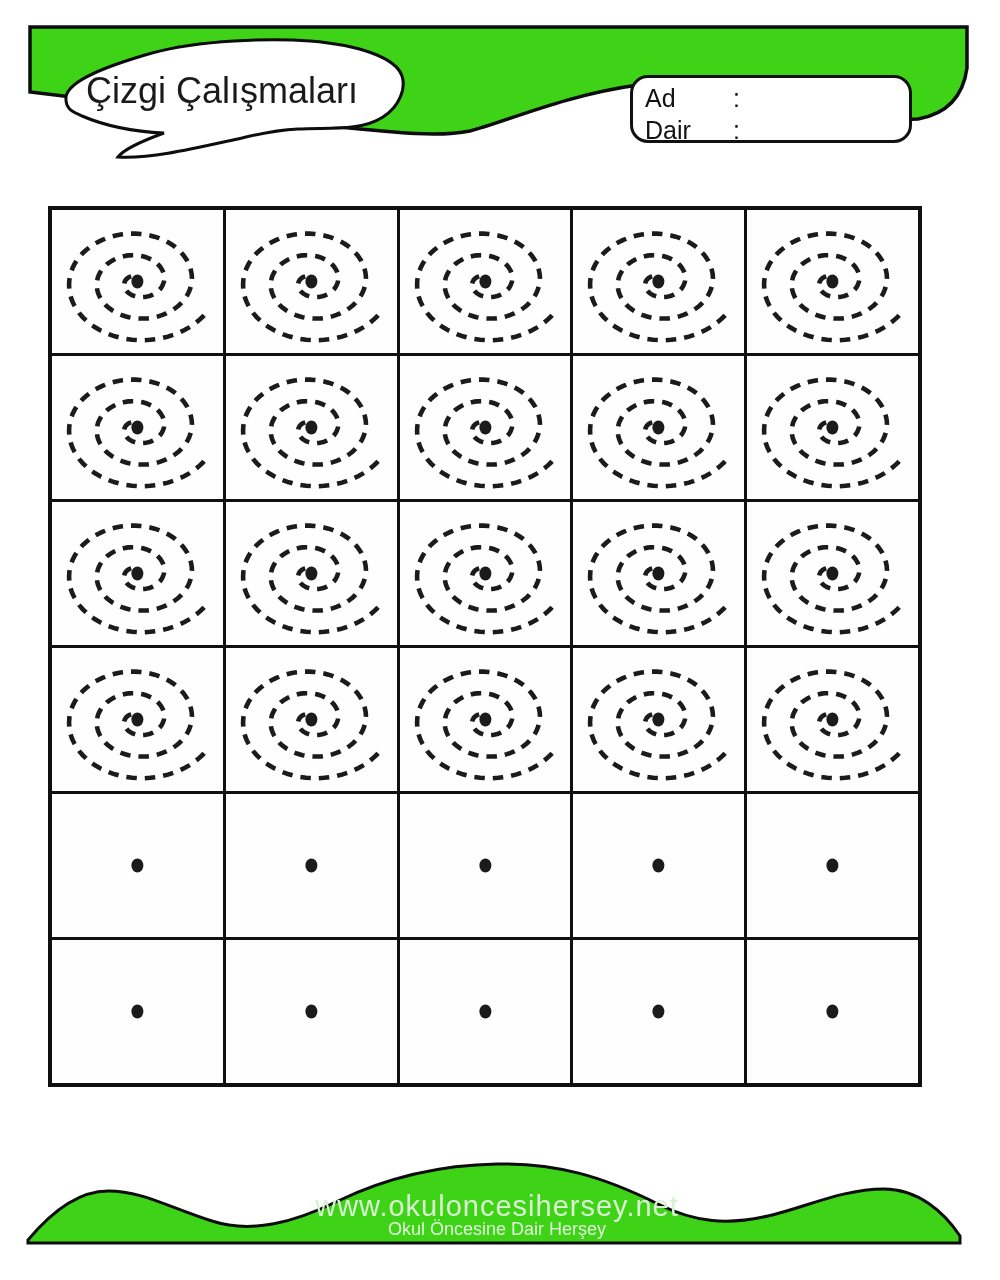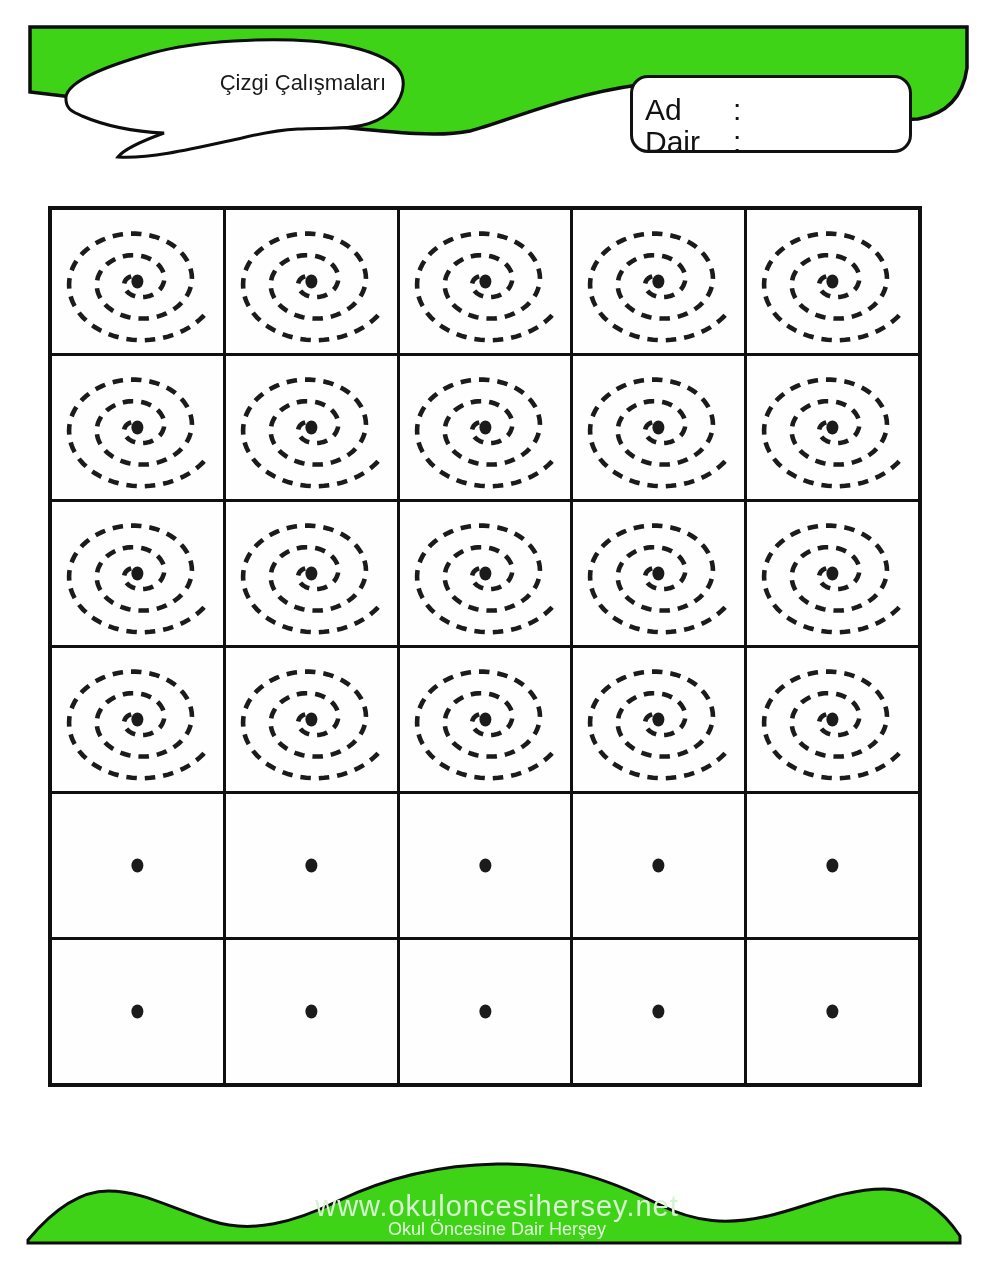--- a/index.html
+++ b/index.html
@@ -1,25 +1,25 @@
 <!DOCTYPE html>
 <html><head>
 <meta charset="utf-8">
 <style>
   html,body{margin:0;padding:0;background:#ffffff;}
   .page{position:relative;width:1000px;height:1280px;background:#ffffff;overflow:hidden;
         font-family:"Liberation Sans", sans-serif;}
 
   
   .header-svg{position:absolute;left:0;top:0;width:1000px;height:200px;}
-  .bubble-label{position:absolute;left:86px;top:70px;width:300px;text-align:right;
-        font-size:22px;color:#1a1a1a;}
-  .name-box{position:absolute;left:630px;top:75px;width:282px;height:78px;
+  .bubble-label{position:absolute;left:86px;top:70px;width:300px;text-align:left;
+        font-size:36px;color:#1a1a1a;}
+  .name-box{position:absolute;left:630px;top:75px;width:282px;height:68px;
         background:#ffffff;border:3px solid #111;border-radius:18px;box-sizing:border-box;
-        padding:16px 0 0 12px;font-size:30px;color:#111;line-height:32px;}
+        padding:4px 0 0 12px;font-size:25px;color:#111;line-height:32px;}
   .name-row{display:flex;}
   .name-row .lbl{display:inline-block;width:88px;}
   .name-row .fill{flex:1;}
 
   
   .grid{position:absolute;left:48px;top:206px;width:874px;height:881px;box-sizing:border-box;
         background:#101010;padding:4px;display:grid;
         grid-template-columns:repeat(5,1fr);grid-template-rows:repeat(6,1fr);gap:3px;}
   .cell{background:#fefefe;position:relative;}
   .cell svg{position:absolute;inset:0;width:100%;height:100%;}

